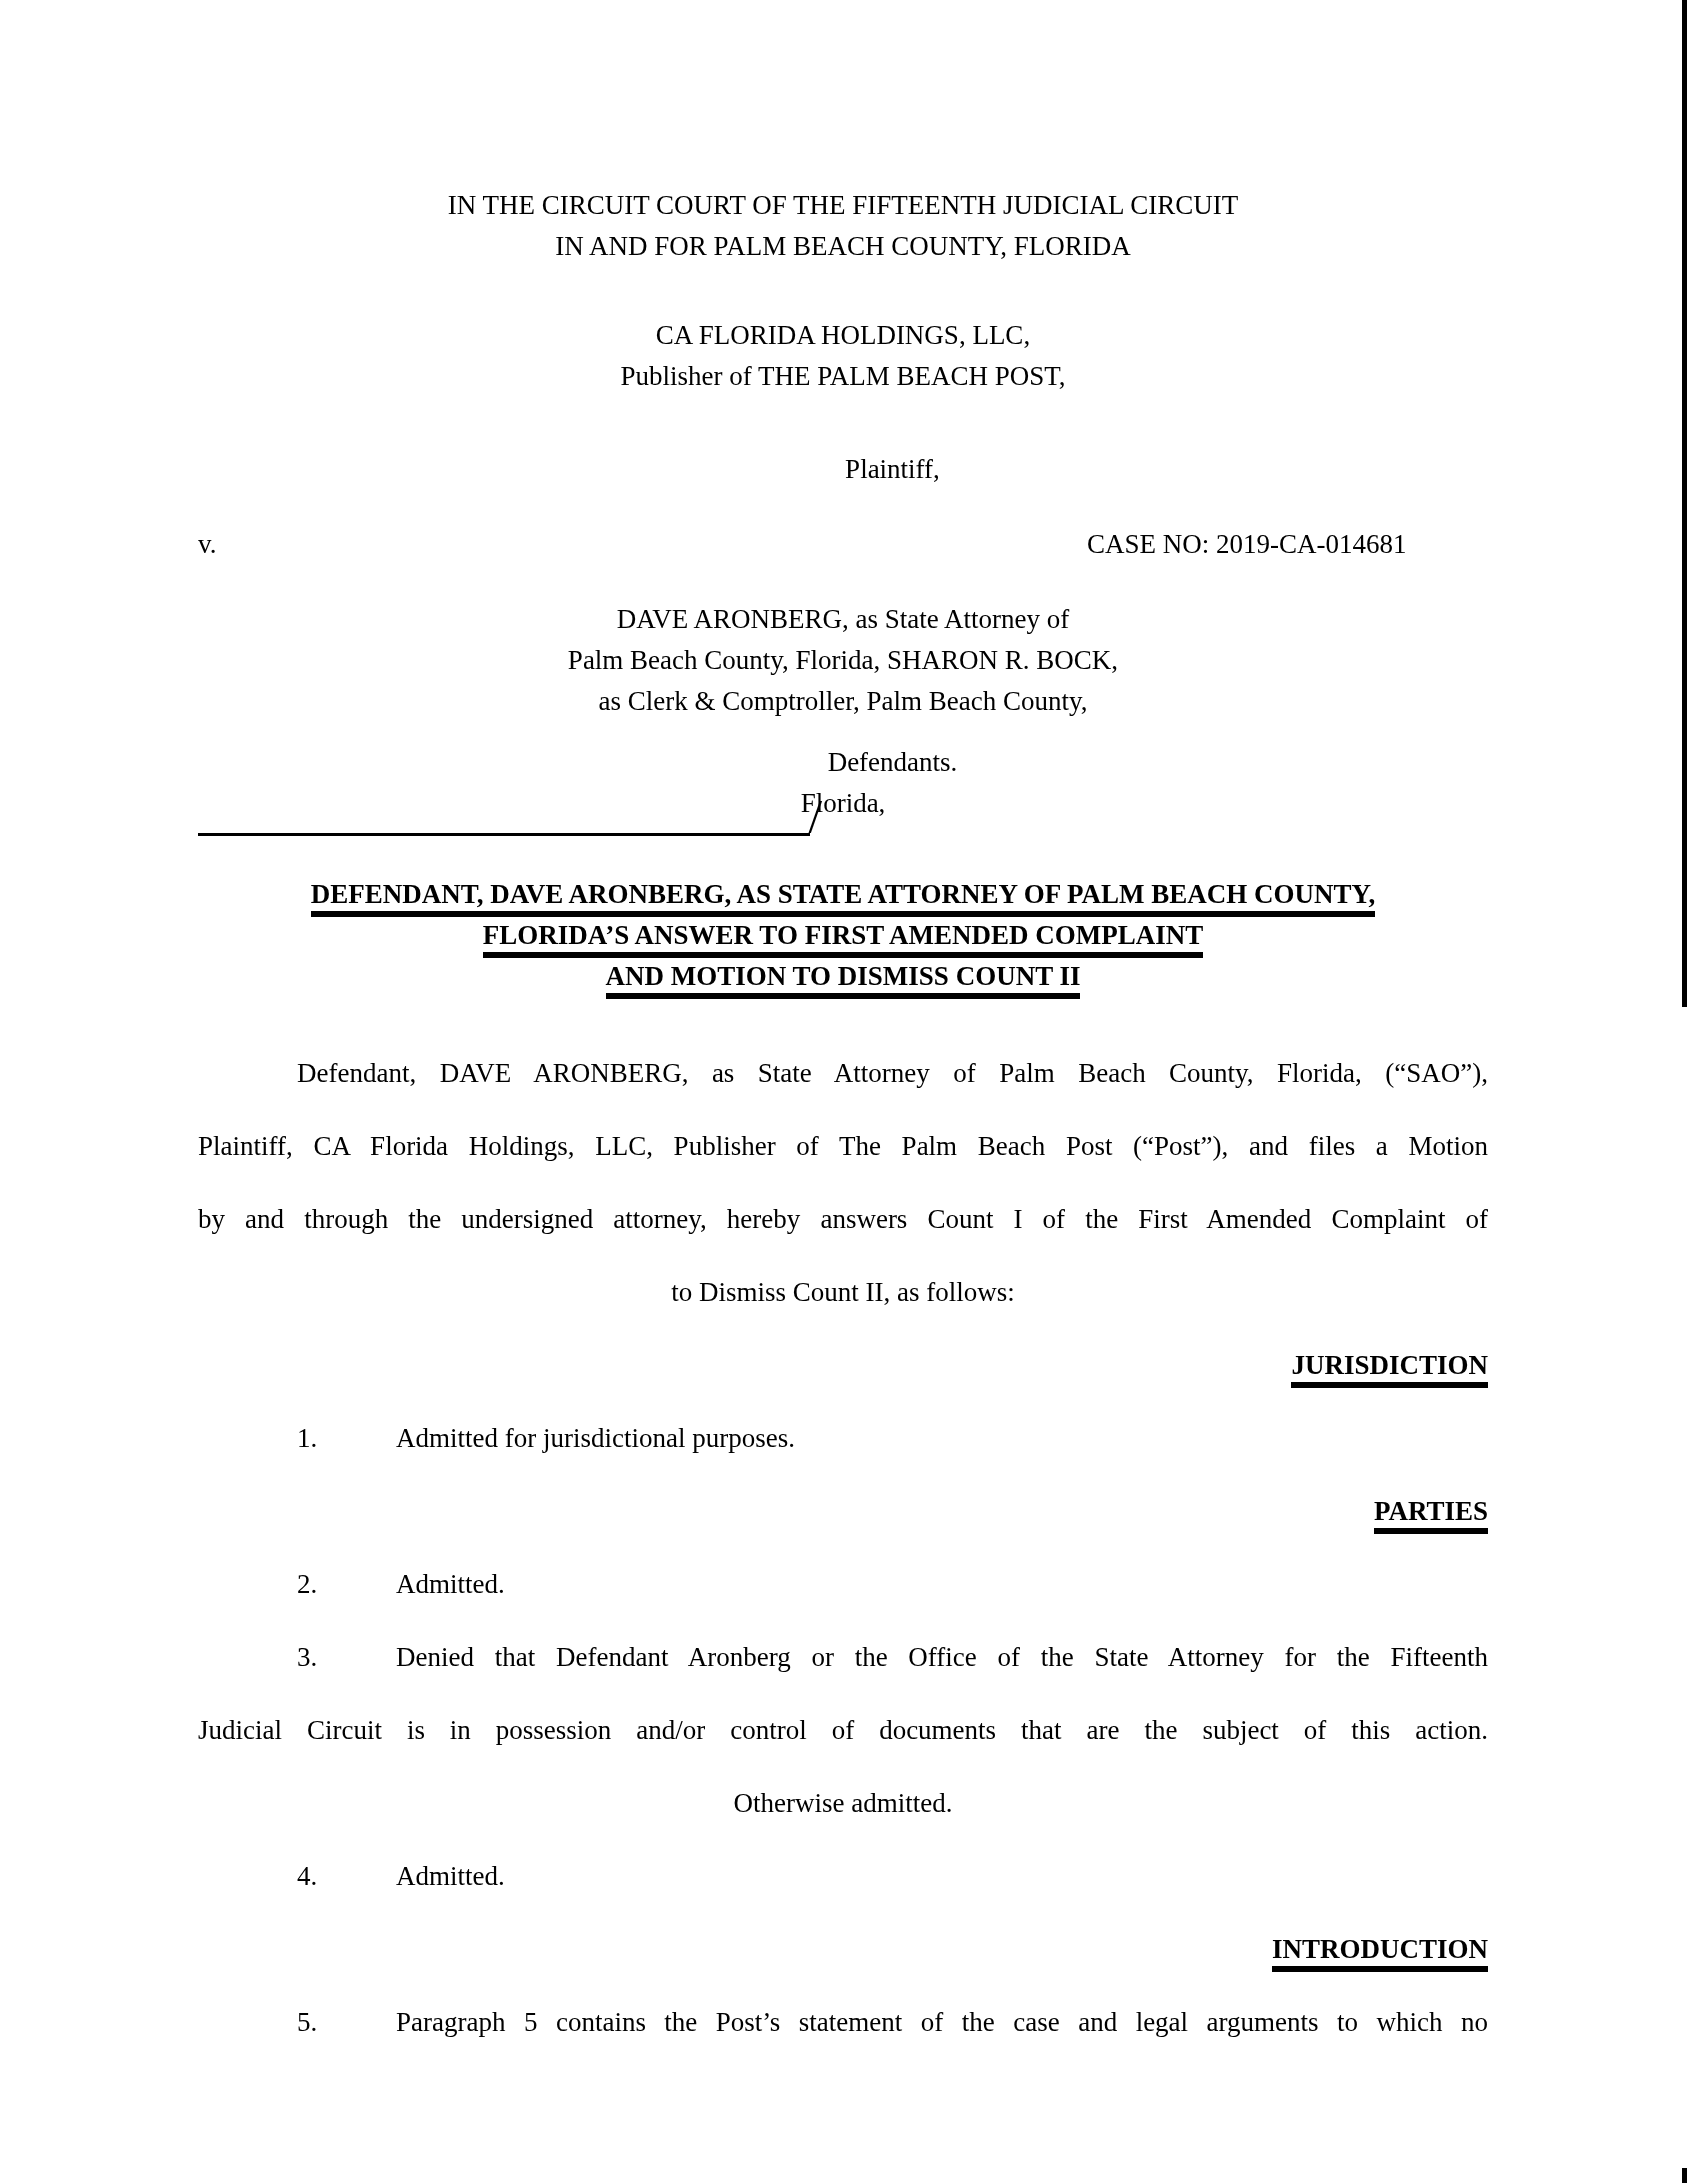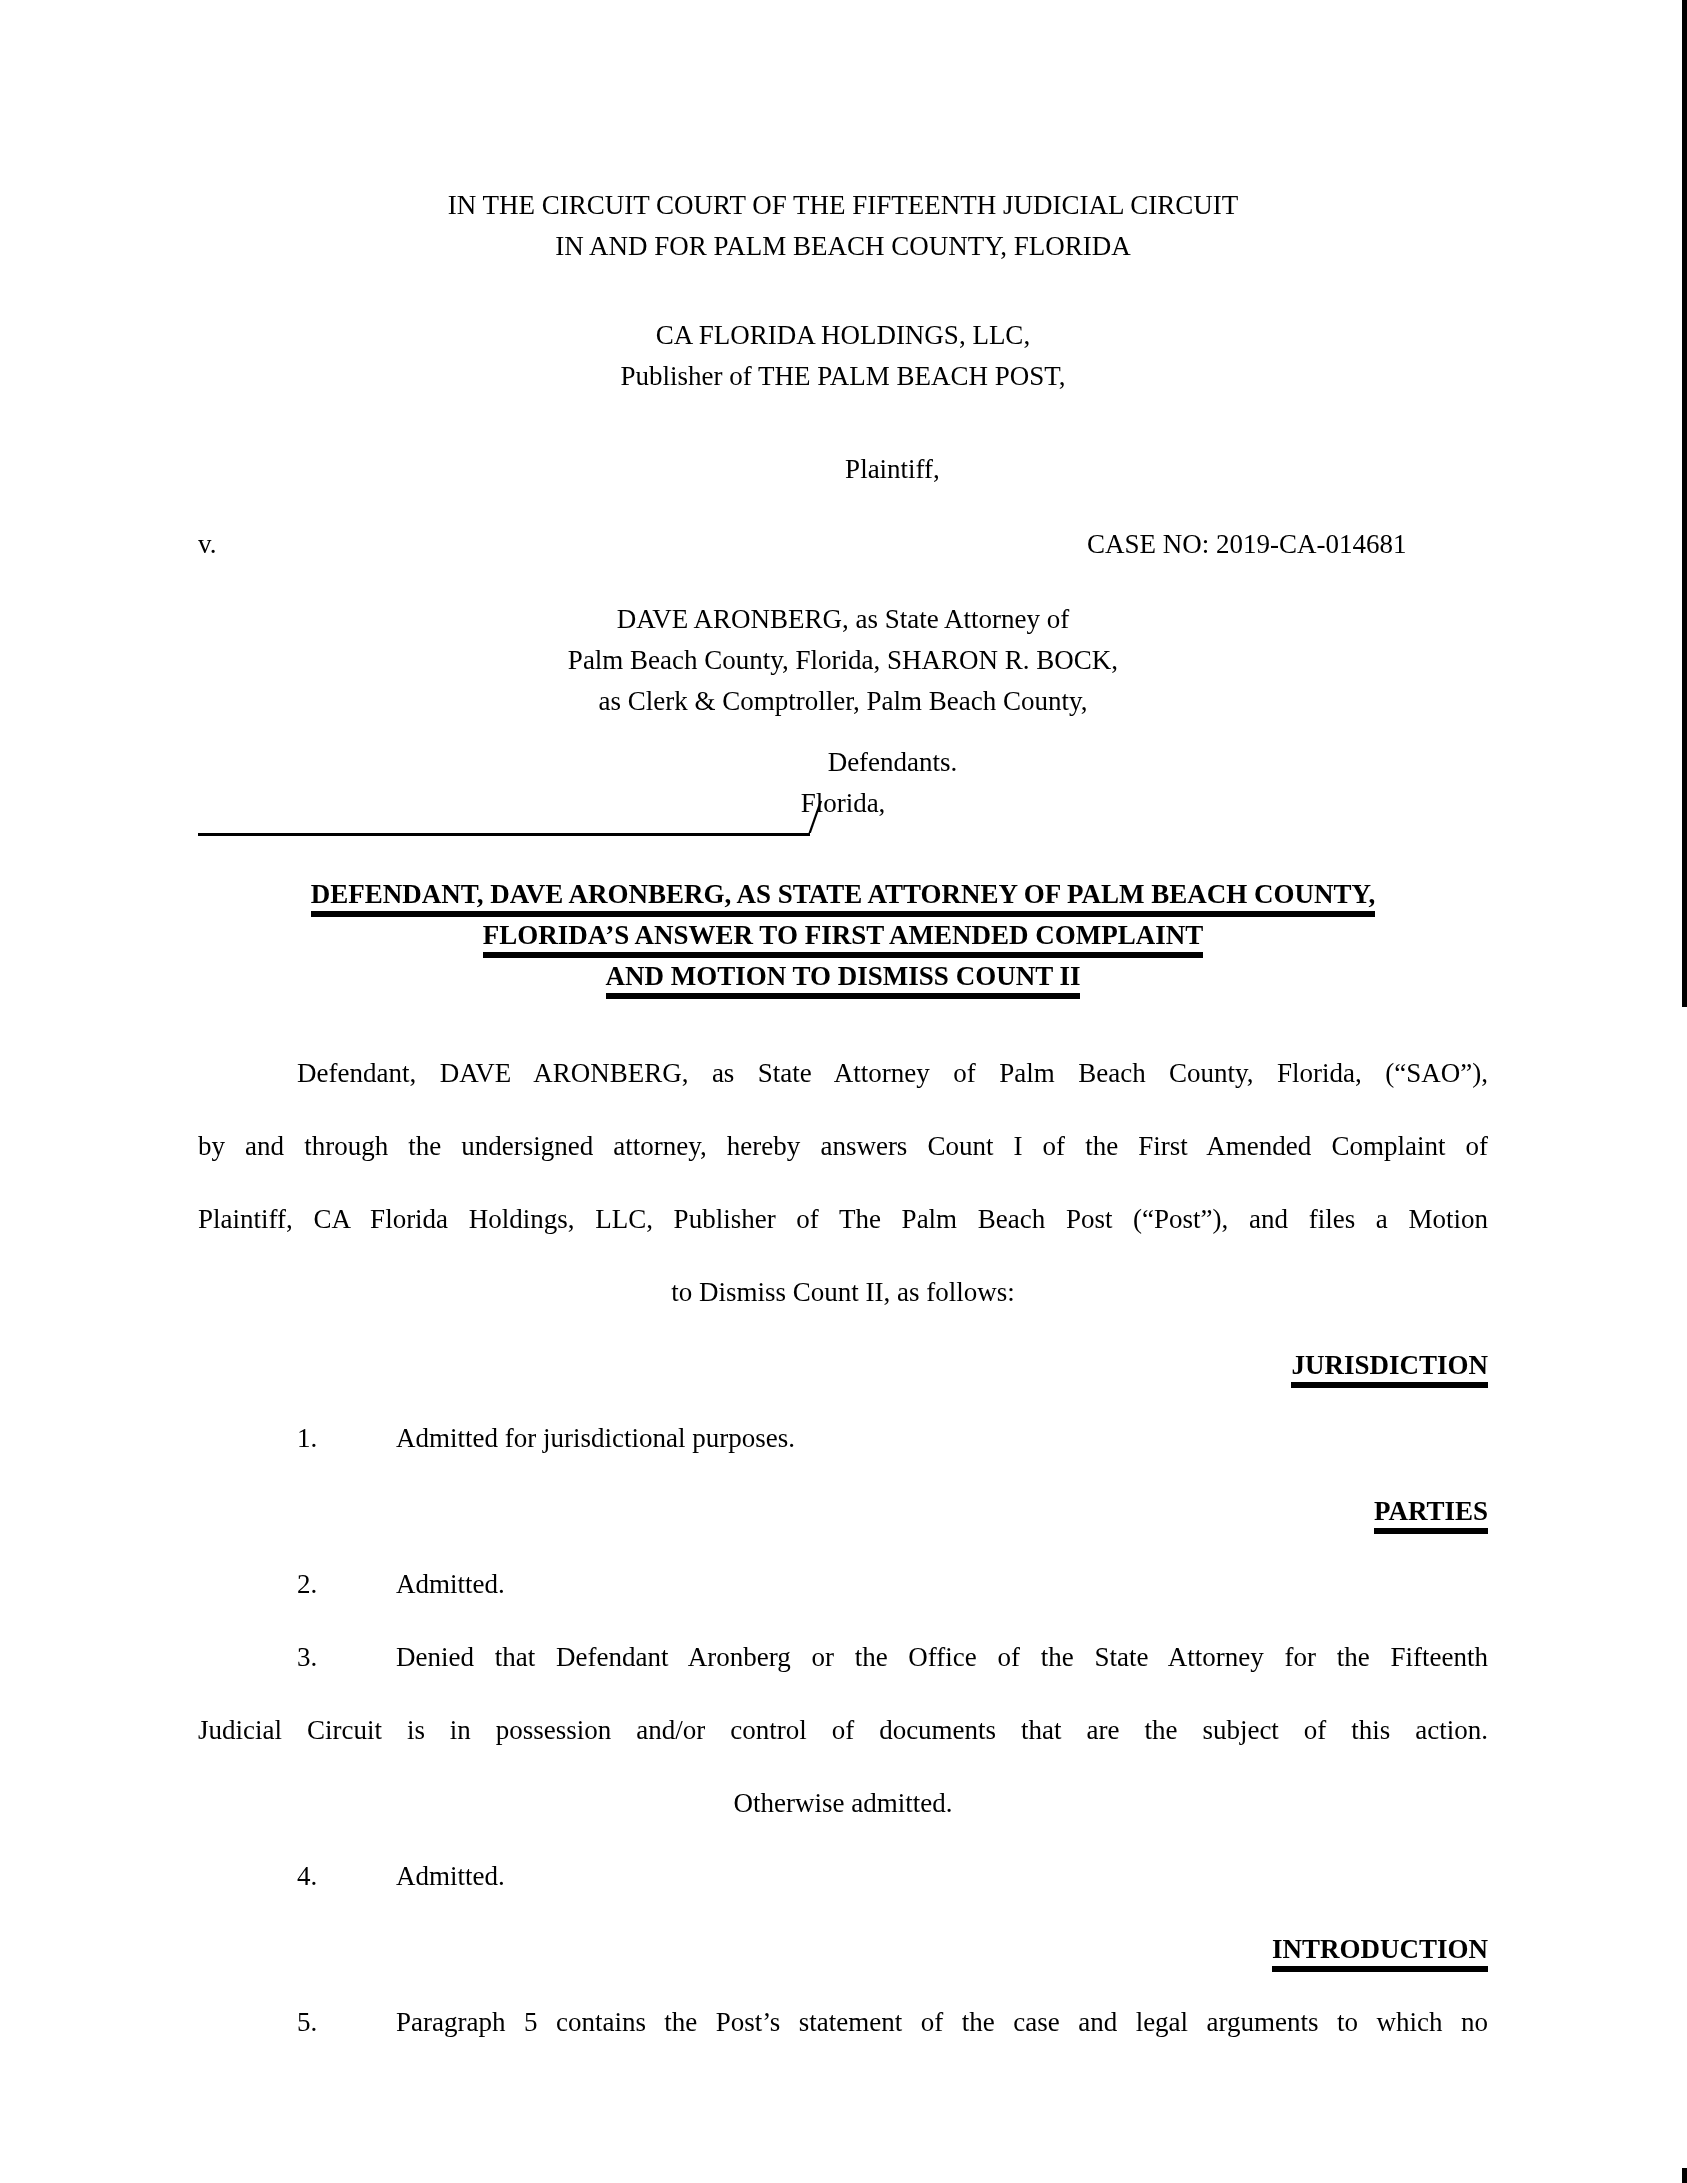--- a/index.html
+++ b/index.html
@@ -73,22 +73,22 @@
     <div class="rule">
       <span class="slash">/</span>
     </div>
 
     <div class="title-line" style="margin-top:38px;"><span class="u">DEFENDANT, DAVE ARONBERG, AS STATE ATTORNEY OF PALM BEACH COUNTY,</span></div>
     <div class="title-line"><span class="u">FLORIDA’S ANSWER TO FIRST AMENDED COMPLAINT</span></div>
     <div class="title-line"><span class="u">AND MOTION TO DISMISS COUNT II</span></div>
 
     <div style="margin-top:40px;">
       <div class="bline j first-indent">Defendant, DAVE ARONBERG, as State Attorney of Palm Beach County, Florida, (“SAO”),</div>
+      <div class="bline j">Plaintiff, CA Florida Holdings, LLC, Publisher of The Palm Beach Post (“Post”), and files a Motion</div>
       <div class="bline j">by and through the undersigned attorney, hereby answers Count I of the First Amended Complaint of</div>
-      <div class="bline j">Plaintiff, CA Florida Holdings, LLC, Publisher of The Palm Beach Post (“Post”), and files a Motion</div>
       <div class="bline">to Dismiss Count II, as follows:</div>
     </div>
 
     <div class="heading"><span class="u">JURISDICTION</span></div>
 
     <div class="para">
       <span class="pnum">1.</span>
       <div class="ptxt">Admitted for jurisdictional purposes.</div>
     </div>
 

